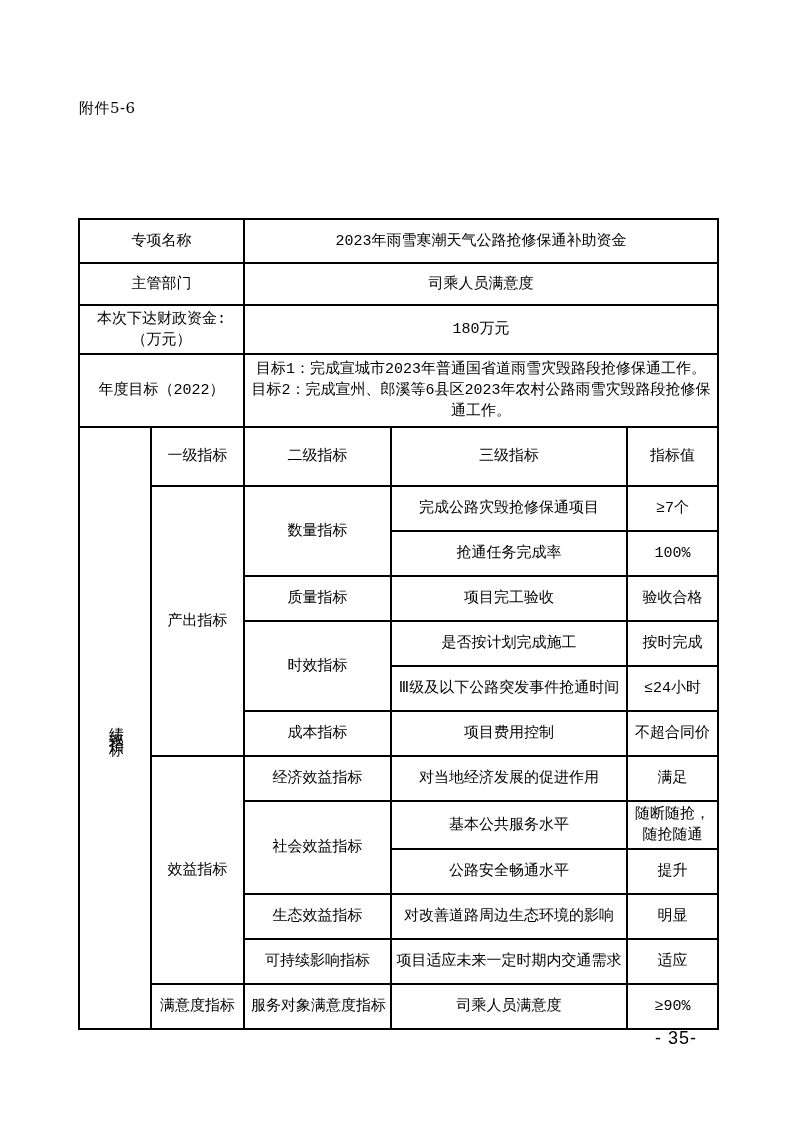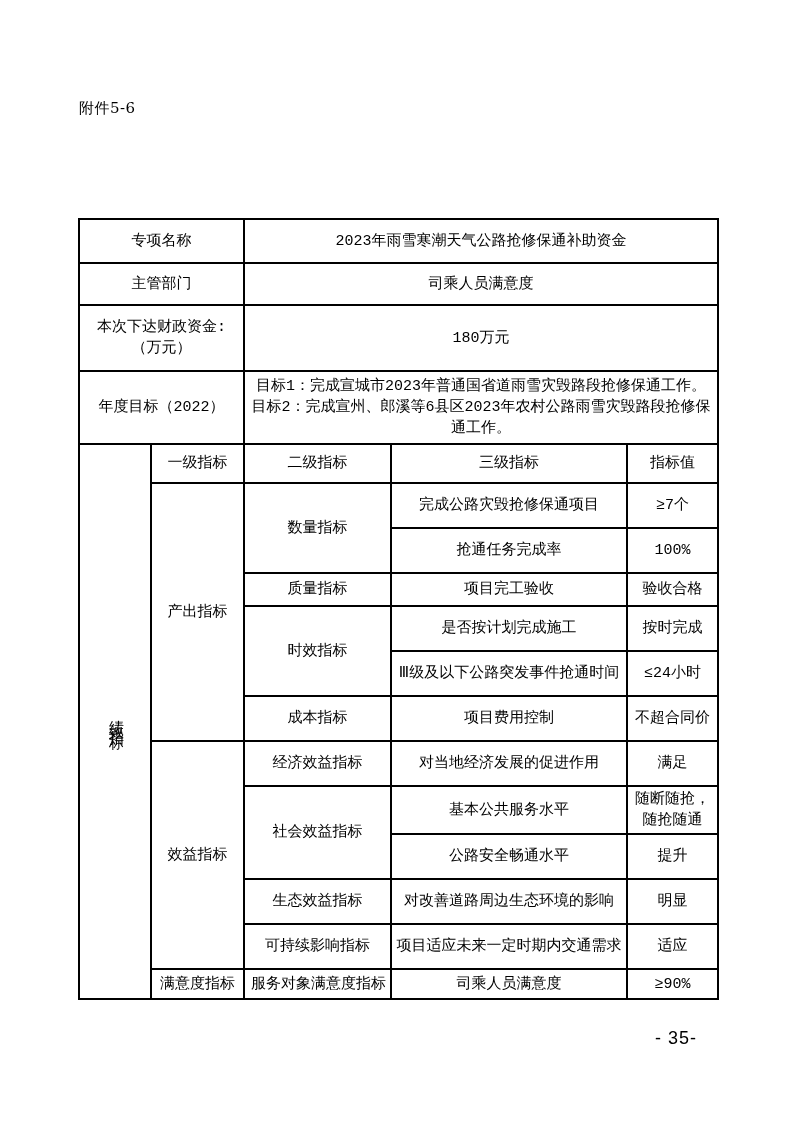--- a/index.html
+++ b/index.html
@@ -63,52 +63,52 @@
     <tbody>
 
       <tr style="height:44px">
         <td colspan="2">专项名称</td>
         <td colspan="3">2023年雨雪寒潮天气公路抢修保通补助资金</td>
       </tr>
       <tr style="height:42px">
         <td colspan="2">主管部门</td>
         <td colspan="3">司乘人员满意度</td>
       </tr>
-      <tr style="height:66px">
+      <tr style="height:49px">
         <td colspan="2" class="pre">本次下达财政资金:
 （万元）</td>
         <td colspan="3">180万元</td>
       </tr>
       <tr style="height:73px">
         <td colspan="2">年度目标（2022）</td>
         <td colspan="3" class="goals pre">目标1：完成宣城市2023年普通国省道雨雪灾毁路段抢修保通工作。
 目标2：完成宣州、郎溪等6县区2023年农村公路雨雪灾毁路段抢修保通工作。</td>
       </tr>
 
-      <tr style="height:39px">
+      <tr style="height:59px">
         <td rowspan="13" class="vert-cell">
           <span class="vert-text">绩效指标</span>
         </td>
         <td>一级指标</td>
         <td>二级指标</td>
         <td>三级指标</td>
         <td>指标值</td>
       </tr>
 
       <tr style="height:45px">
         <td rowspan="6">产出指标</td>
         <td rowspan="2">数量指标</td>
         <td class="t3">完成公路灾毁抢修保通项目</td>
         <td>≥7个</td>
       </tr>
       <tr style="height:45px">
         <td class="t3">抢通任务完成率</td>
         <td>100%</td>
       </tr>
-      <tr style="height:33px">
+      <tr style="height:45px">
         <td>质量指标</td>
         <td class="t3">项目完工验收</td>
         <td>验收合格</td>
       </tr>
       <tr style="height:45px">
         <td rowspan="2">时效指标</td>
         <td class="t3">是否按计划完成施工</td>
         <td>按时完成</td>
       </tr>
       <tr style="height:45px">
@@ -141,21 +141,21 @@
         <td>生态效益指标</td>
         <td class="t3">对改善道路周边生态环境的影响</td>
         <td>明显</td>
       </tr>
       <tr style="height:45px">
         <td>可持续影响指标</td>
         <td class="t3">项目适应未来一定时期内交通需求</td>
         <td>适应</td>
       </tr>
 
-      <tr style="height:30px">
+      <tr style="height:45px">
         <td>满意度指标</td>
         <td style="padding-left:4px;padding-right:2px">服务对象满意度指标</td>
         <td class="t3">司乘人员满意度</td>
         <td>≥90%</td>
       </tr>
     </tbody>
   </table>
 
   <div class="page-number">- 35-</div>
 

